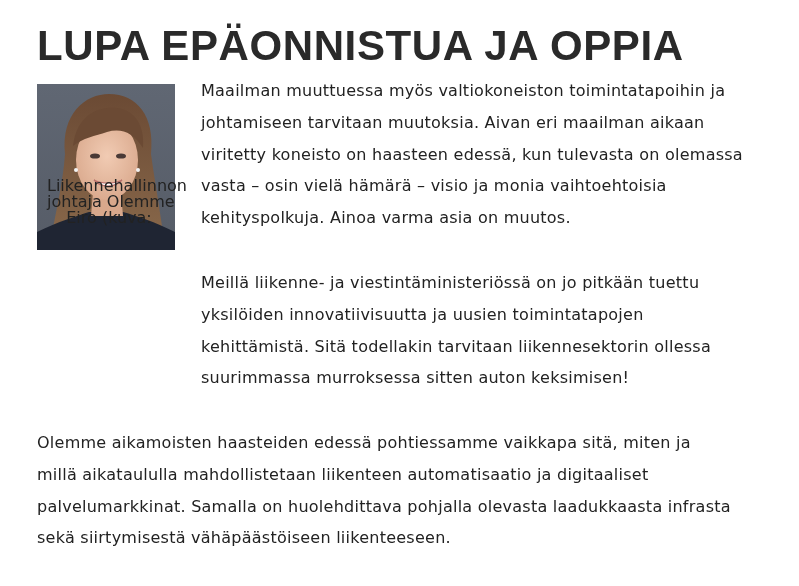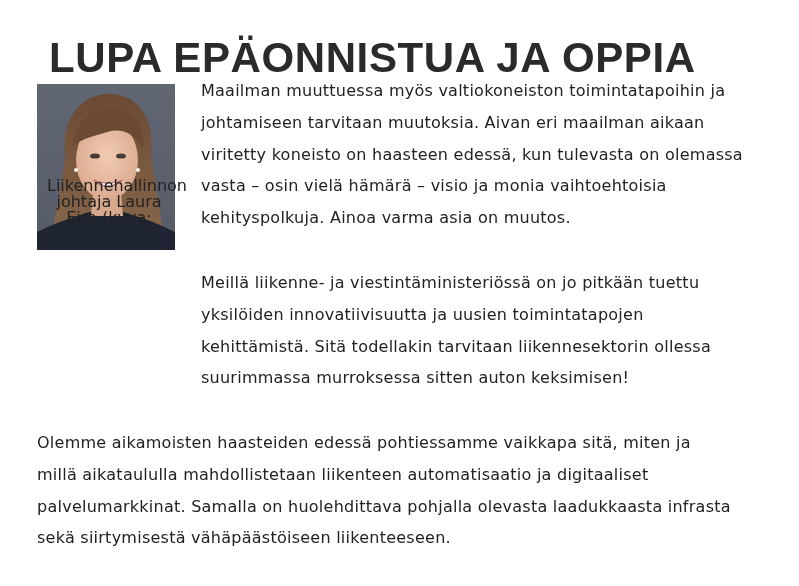--- a/index.html
+++ b/index.html
@@ -15,21 +15,21 @@
       font-family: "DejaVu Sans", sans-serif;
       color: #222222;
     }
     .article {
       position: absolute;
       left: 37px;
       top: 0;
       width: 770px;
     }
     .title {
-      margin: 12px;
+      margin: 0;
       position: absolute;
       top: 22px;
       left: 0;
       font-family: "Liberation Sans", sans-serif;
       font-weight: bold;
       font-size: 42px;
       line-height: 48px;
       color: #2a2a2a;
       letter-spacing: 0.6px;
       white-space: nowrap;
@@ -109,21 +109,21 @@
 
       <path d="M57 96 C64 104 78 104 85 96 C78 100 64 100 57 96 Z" fill="#ffffff" stroke="#b8706a" stroke-width="1.2"></path>
 
       <circle cx="39" cy="86" r="2" fill="#f2f2f2"></circle>
       <circle cx="101" cy="86" r="2" fill="#f2f2f2"></circle>
     </svg>
   </div>
 
   <div class="caption">
     <span class="line">Liikennehallinnon</span>
-    <span class="line">johtaja Laura</span>
+    <span class="line">johtaja Olemme</span>
     <span class="line">Eiro (kuva:</span>
   </div>
 
   <p class="para p1">
     <span class="line">Maailman muuttuessa myös valtiokoneiston toimintatapoihin ja</span>
     <span class="line">johtamiseen tarvitaan muutoksia. Aivan eri maailman aikaan</span>
     <span class="line">viritetty koneisto on haasteen edessä, kun tulevasta on olemassa</span>
     <span class="line">vasta – osin vielä hämärä – visio ja monia vaihtoehtoisia</span>
     <span class="line">kehityspolkuja. Ainoa varma asia on muutos.</span>
   </p>

